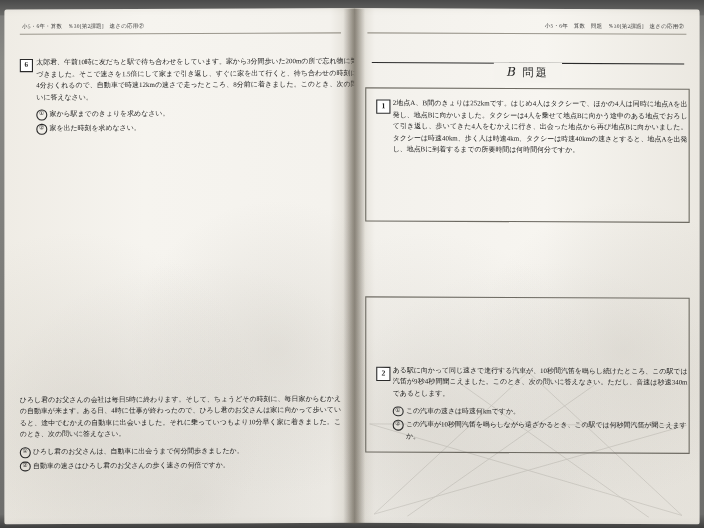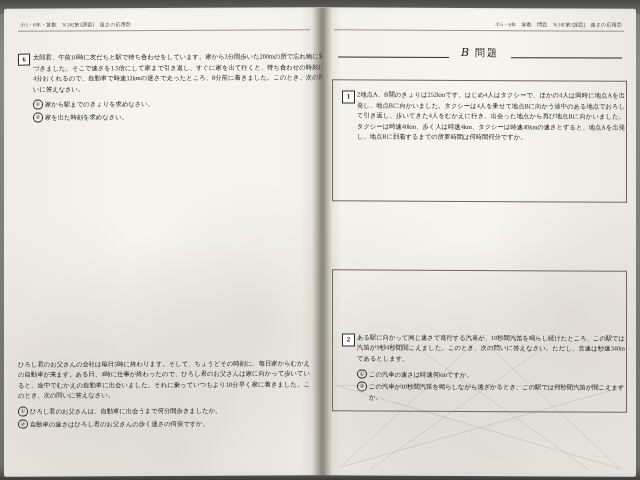--- a/index.html
+++ b/index.html
@@ -201,21 +201,21 @@
   .rp-title-rule {
     position: absolute;
     top: 13px;
     left: 0;
     right: 0;
     height: 1px;
     background: #2b2b2b;
   }
   .rp-title {
     position: absolute;
-    top: 0;
+    top: 13px;
     left: 50%;
     transform: translateX(-50%);
     background: #f5f3ee;
     padding: 0 12px;
     font-size: 10px;
     letter-spacing: 2px;
     white-space: nowrap;
   }
   .rp-title .scriptB {
     font-family: "DejaVu Serif", serif;

